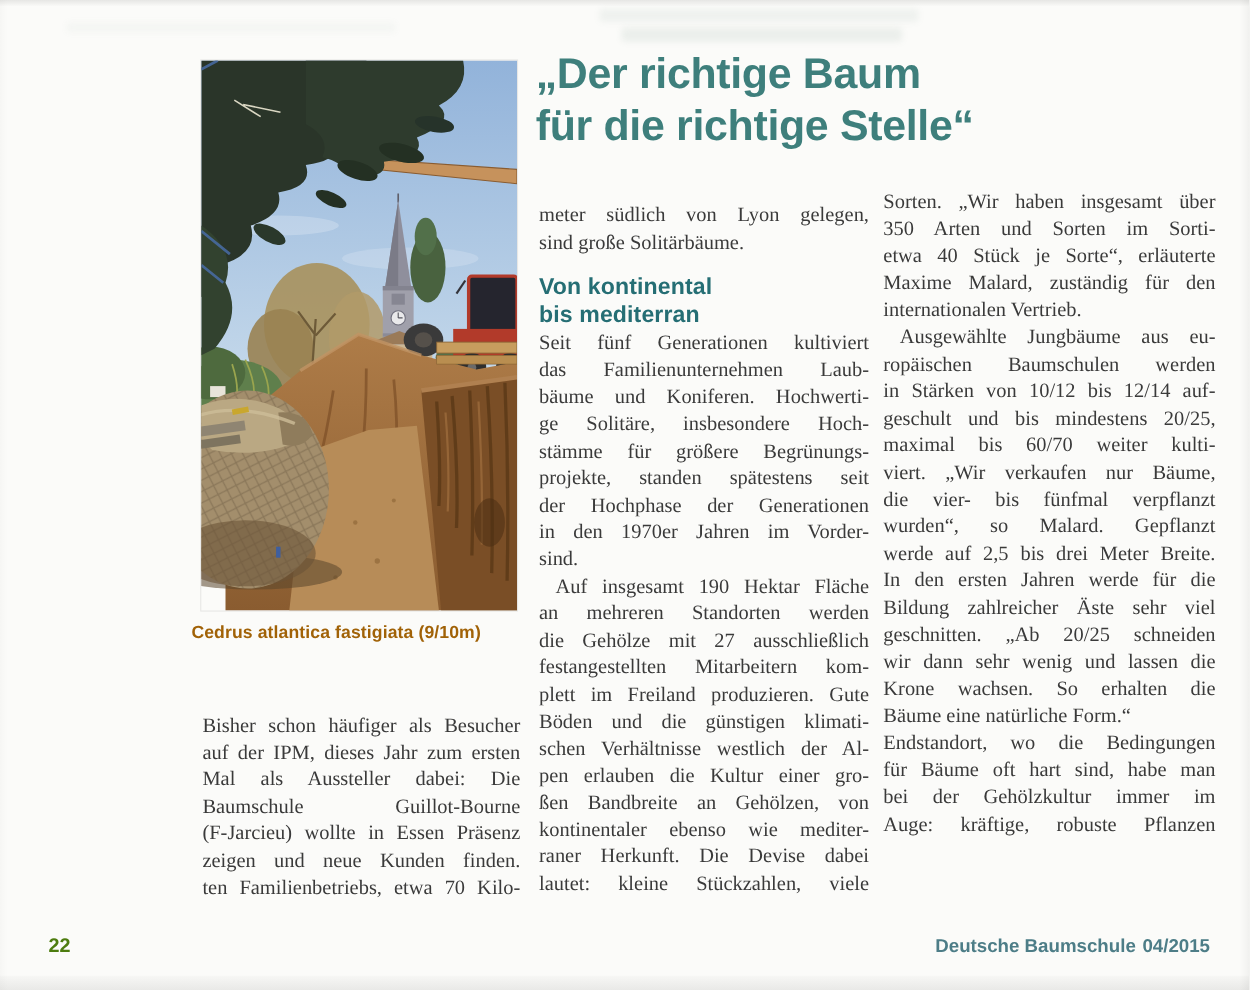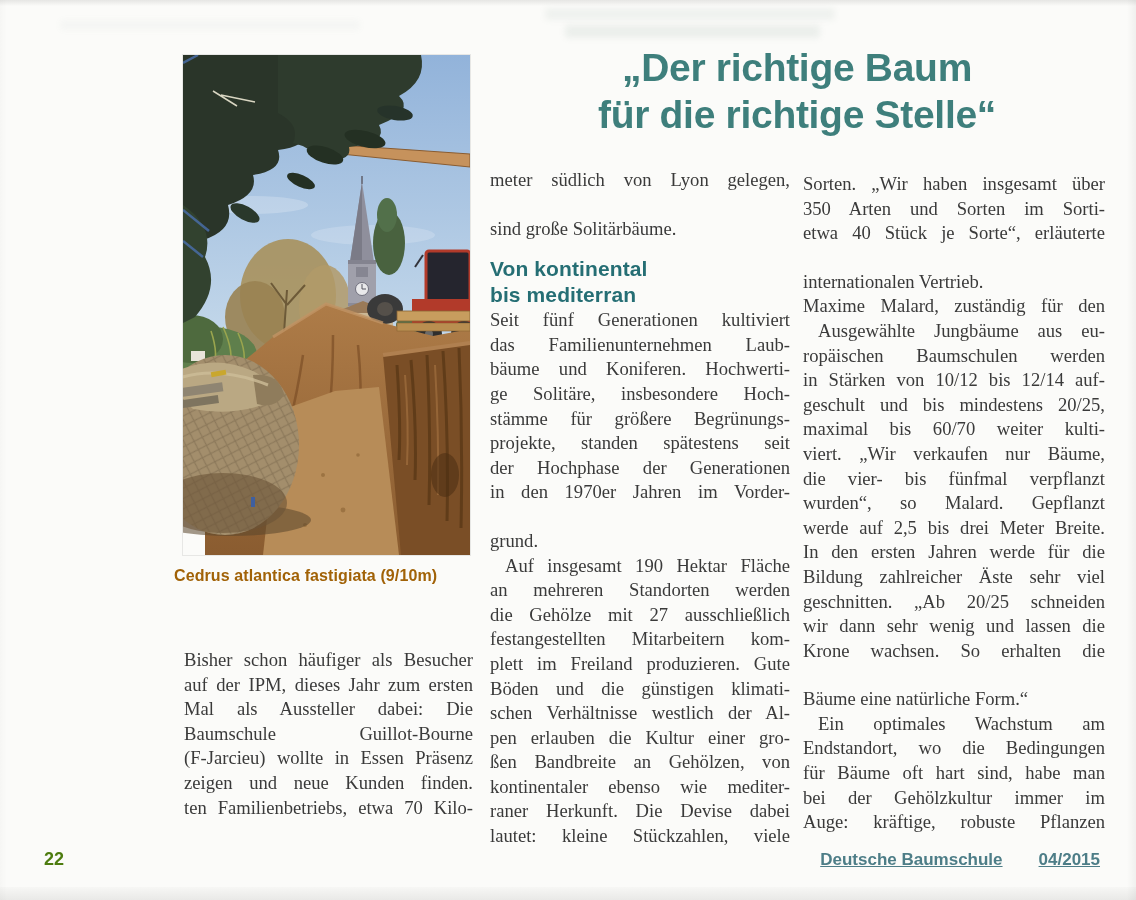--- a/index.html
+++ b/index.html
@@ -24,42 +24,42 @@
 
   
   .photo{position:absolute;left:183px;top:55px;width:287px;height:500px;
     outline:1px solid rgba(0,0,0,0.08);}
   .photo svg{display:block;}
 
   .caption{position:absolute;left:174px;top:566px;width:290px;
     font:700 16px/20px "Liberation Sans",sans-serif;color:#a16207;letter-spacing:.1px;}
 
   
-  .title{position:absolute;left:487px;top:44px;width:620px;text-align:center;}
+  .title{position:absolute;left:487px;top:44px;width:620px;}
   .title-line{font:700 39px/47px "Liberation Sans",sans-serif;color:#3e7f7c;letter-spacing:-.3px;}
 
   
   .col{position:absolute;}
   .col-left{left:184px;top:648px;width:289px;}
-  .col-middle{left:490px;top:168px;width:300px;}
+  .col-middle{left:490px;top:184px;width:300px;}
   .col-right{left:803px;top:172px;width:302px;}
 
   .ln{font:18.6px/24.6px "Liberation Serif",serif;color:#3a3a3a;
       height:24.6px;text-align:justify;text-align-last:justify;}
-  .ln.e{text-align-last:left;margin-top:24px;}
+  .ln.e{text-align-last:left;}
   .ln.ji{text-indent:15px;}
   .ln.g{height:15px;}
   .ln.h{font:700 21px/26px "Liberation Sans",sans-serif;color:#256e74;
         text-align-last:left;height:26px;letter-spacing:.1px;}
 
   
   .page-number{position:absolute;left:44px;top:848px;
     font:700 18px/22px "Liberation Sans",sans-serif;color:#4d7c0f;}
-  .footer-right{position:absolute;right:36px;top:850px;display:flex;gap:36px;
-    font:700 17px/20px "Liberation Sans",sans-serif;color:#4d7d87;text-decoration:underline;}
+  .footer-right{position:absolute;right:36px;top:850px;display:flex;gap:6px;
+    font:700 17px/20px "Liberation Sans",sans-serif;color:#4d7d87;}
 </style>
 </head>
 <body>
 
 <div class="page">
 
   <div class="scan-top"></div>
   <div class="scan-bottom"></div>
   <div class="scan-right"></div>
   <div class="scan-left"></div>
@@ -225,56 +225,55 @@
       <div class="ln h">Von kontinental</div>
       <div class="ln h">bis mediterran</div>
       <div class="ln j">Seit fünf Generationen kultiviert</div>
       <div class="ln j">das Familienunternehmen Laub-</div>
       <div class="ln j">bäume und Koniferen. Hochwerti-</div>
       <div class="ln j">ge Solitäre, insbesondere Hoch-</div>
       <div class="ln j">stämme für größere Begrünungs-</div>
       <div class="ln j">projekte, standen spätestens seit</div>
       <div class="ln j">der Hochphase der Generationen</div>
       <div class="ln j">in den 1970er Jahren im Vorder-</div>
-      <div class="ln e">grund.</div>
+      <div class="ln e">sind.</div>
       <div class="ln ji">Auf insgesamt 190 Hektar Fläche</div>
       <div class="ln j">an mehreren Standorten werden</div>
       <div class="ln j">die Gehölze mit 27 ausschließlich</div>
       <div class="ln j">festangestellten Mitarbeitern kom-</div>
       <div class="ln j">plett im Freiland produzieren. Gute</div>
       <div class="ln j">Böden und die günstigen klimati-</div>
       <div class="ln j">schen Verhältnisse westlich der Al-</div>
       <div class="ln j">pen erlauben die Kultur einer gro-</div>
       <div class="ln j">ßen Bandbreite an Gehölzen, von</div>
       <div class="ln j">kontinentaler ebenso wie mediter-</div>
       <div class="ln j">raner Herkunft. Die Devise dabei</div>
       <div class="ln j">lautet: kleine Stückzahlen, viele</div>
     </div>
   <div class="col col-right">
       <div class="ln j">Sorten. „Wir haben insgesamt über</div>
       <div class="ln j">350 Arten und Sorten im Sorti-</div>
       <div class="ln j">etwa 40 Stück je Sorte“, erläuterte</div>
+      <div class="ln j">Maxime Malard, zuständig für den</div>
       <div class="ln e">internationalen Vertrieb.</div>
-      <div class="ln j">Maxime Malard, zuständig für den</div>
       <div class="ln ji">Ausgewählte Jungbäume aus eu-</div>
       <div class="ln j">ropäischen Baumschulen werden</div>
       <div class="ln j">in Stärken von 10/12 bis 12/14 auf-</div>
       <div class="ln j">geschult und bis mindestens 20/25,</div>
       <div class="ln j">maximal bis 60/70 weiter kulti-</div>
       <div class="ln j">viert. „Wir verkaufen nur Bäume,</div>
       <div class="ln j">die vier- bis fünfmal verpflanzt</div>
       <div class="ln j">wurden“, so Malard. Gepflanzt</div>
       <div class="ln j">werde auf 2,5 bis drei Meter Breite.</div>
       <div class="ln j">In den ersten Jahren werde für die</div>
       <div class="ln j">Bildung zahlreicher Äste sehr viel</div>
       <div class="ln j">geschnitten. „Ab 20/25 schneiden</div>
       <div class="ln j">wir dann sehr wenig und lassen die</div>
       <div class="ln j">Krone wachsen. So erhalten die</div>
       <div class="ln e">Bäume eine natürliche Form.“</div>
-      <div class="ln ji">Ein optimales Wachstum am</div>
       <div class="ln j">Endstandort, wo die Bedingungen</div>
       <div class="ln j">für Bäume oft hart sind, habe man</div>
       <div class="ln j">bei der Gehölzkultur immer im</div>
       <div class="ln j">Auge: kräftige, robuste Pflanzen</div>
     </div>
 
   <div class="page-number">22</div>
 
   <div class="footer-right">
     <span>Deutsche Baumschule</span>

